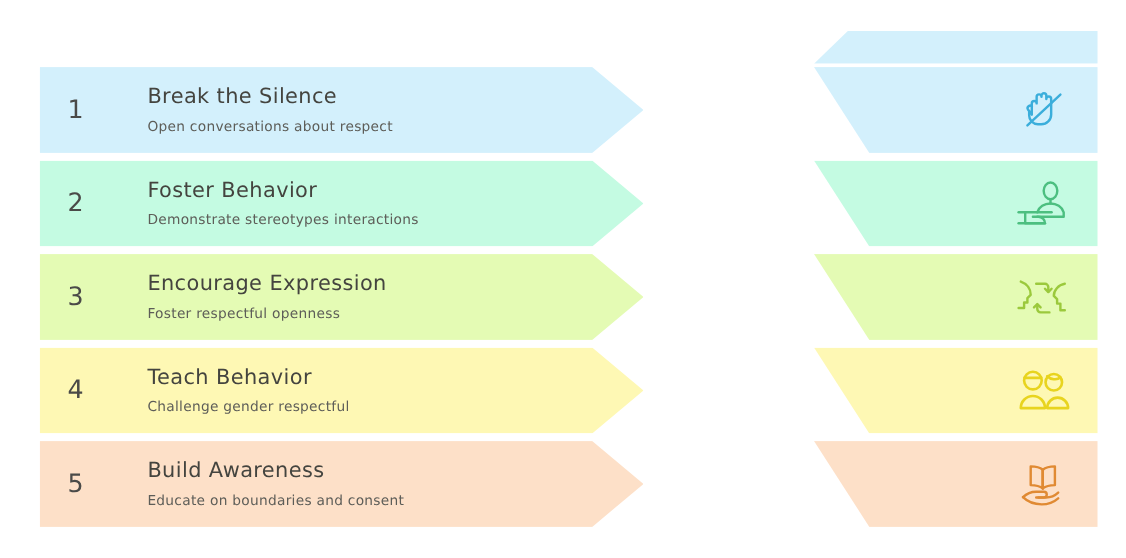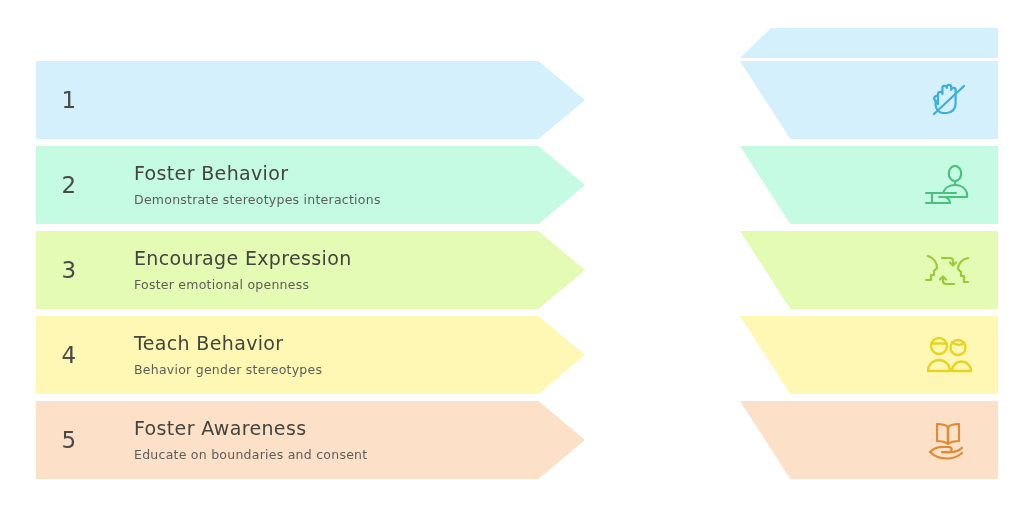--- a/index.html
+++ b/index.html
@@ -75,20 +75,22 @@
 </head>
 <body>
 
 <div id="stage">
 
   <div class="panel cap" style="top: 28px; background: rgb(211, 240, 252);"></div>
 
   <div class="row" style="top: 61px; background: rgb(211, 240, 252);">
     <div class="num">1</div>
     <div class="txt">
+      <div class="title">Break the Silence</div>
+      <div class="sub">Open conversations about respect</div>
     </div>
   </div>
   <div class="panel" style="top: 61px; background: rgb(211, 240, 252);">
     <div class="ico">
       <svg viewBox="0 0 52 52" fill="none" stroke="#3BAEDB" stroke-width="2.2" stroke-linecap="round" stroke-linejoin="round">
         <path d="M16 30 V20 a2.2 2.2 0 0 1 4.4 0 V14 a2.2 2.2 0 0 1 4.4 0 v-1 a2.2 2.2 0 0 1 4.4 0 v3 a2.2 2.2 0 0 1 4.4 0 v14 a9 9 0 0 1-9 9 h-3 a8 8 0 0 1-8-8 v-4"></path>
         <path d="M16 30 l-3.5-4.5 a2.3 2.3 0 0 1 3.6-2.8"></path>
         <path d="M12 40 L42 12"></path>
       </svg>
     </div>
@@ -111,60 +113,60 @@
         <path d="M10 34 v10 h18 a6 6 0 0 0-6-6 h-5"></path>
         <path d="M4 44 h24"></path>
       </svg>
     </div>
   </div>
 
   <div class="row" style="top: 231px; background: rgb(228, 251, 180);">
     <div class="num">3</div>
     <div class="txt">
       <div class="title">Encourage Expression</div>
-      <div class="sub">Foster emotional openness</div>
+      <div class="sub">Foster respectful openness</div>
     </div>
   </div>
   <div class="panel" style="top: 231px; background: rgb(228, 251, 180);">
     <div class="ico">
       <svg viewBox="0 0 52 52" fill="none" stroke="#9BC93C" stroke-width="2.2" stroke-linecap="round" stroke-linejoin="round">
         <path d="M6 12 c6 2 9 7 9 12 l-3 3 v4 h-3 v5 h-5"></path>
         <path d="M46 14 c-6 1-10 6-10 11 l3 3 v4 h3 v6 h4"></path>
         <path d="M20 14 h8 a3 3 0 0 1 3 3 v4"></path>
         <path d="M28 18.5 l3 3 l3-3"></path>
         <path d="M32 40 h-8 a3 3 0 0 1-3-3 v-4"></path>
         <path d="M24 35.5 l-3-3 l-3 3"></path>
       </svg>
     </div>
   </div>
 
   <div class="row" style="top: 316px; background: rgb(254, 248, 180);">
     <div class="num">4</div>
     <div class="txt">
       <div class="title">Teach Behavior</div>
-      <div class="sub">Behavior gender stereotypes</div>
+      <div class="sub">Challenge gender respectful</div>
     </div>
   </div>
   <div class="panel" style="top: 316px; background: rgb(254, 248, 180);">
     <div class="ico">
       <svg viewBox="0 0 52 52" fill="none" stroke="#E8D41E" stroke-width="2.4" stroke-linecap="round" stroke-linejoin="round">
         <circle cx="17" cy="17" r="8"></circle>
         <path d="M9.5 14.5 h15"></path>
         <path d="M6 42 a11 11 0 0 1 22 0 z"></path>
         <circle cx="36" cy="18.5" r="7.5"></circle>
         <path d="M30 13 c3 3 9 4 12 1"></path>
         <path d="M30 42 a9.5 9.5 0 0 1 9.5-9.5 a9.5 9.5 0 0 1 9.5 9.5 z"></path>
       </svg>
     </div>
   </div>
 
   <div class="row" style="top: 401px; background: rgb(253, 224, 200);">
     <div class="num">5</div>
     <div class="txt">
-      <div class="title">Foster Awareness</div>
+      <div class="title">Build Awareness</div>
       <div class="sub">Educate on boundaries and consent</div>
     </div>
   </div>
   <div class="panel" style="top: 401px; background: rgb(253, 224, 200);">
     <div class="ico">
       <svg viewBox="0 0 52 52" fill="none" stroke="#E08A33" stroke-width="2.2" stroke-linecap="round" stroke-linejoin="round">
         <path d="M26 13 c-3-2.5-7-3-11-3 v17 c4 0 8 .6 11 3 z"></path>
         <path d="M26 13 c3-2.5 7-3 11-3 v17 c-4 0-8 .6-11 3 z"></path>
         <path d="M26 13 v17"></path>
         <path d="M8 38 c4-4 8-5 12-5 h7 a2.6 2.6 0 0 1 0 5.2 h-5"></path>

